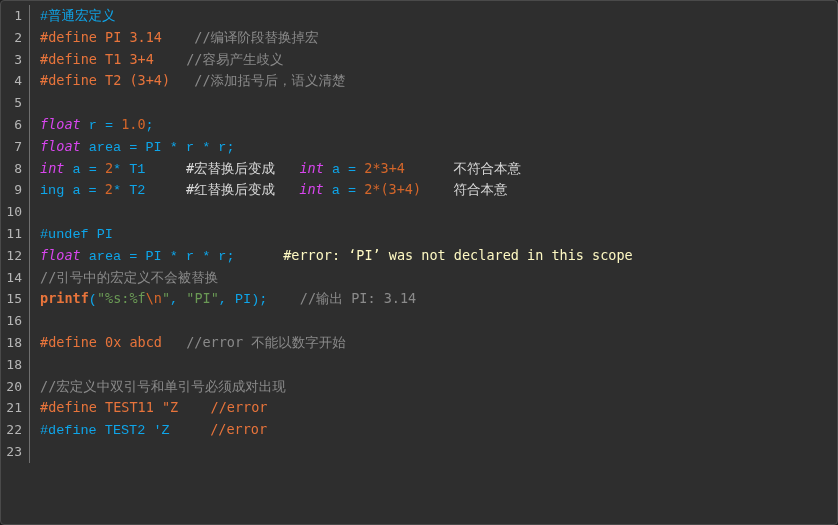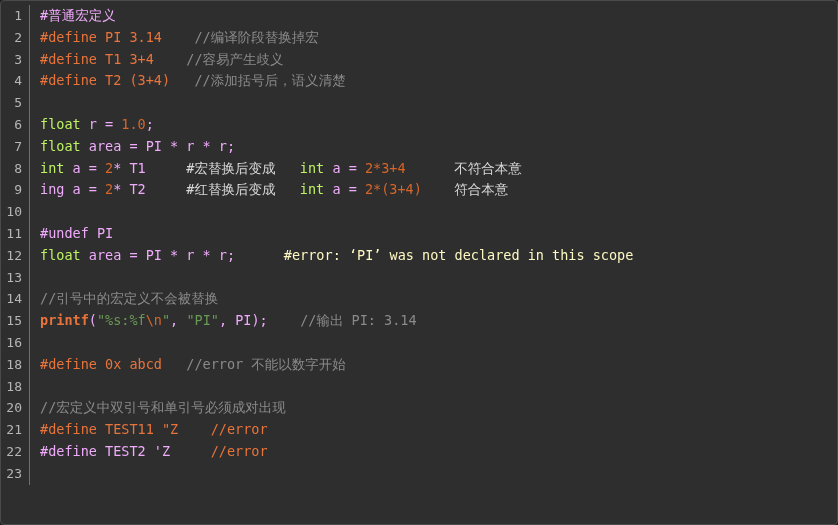--- a/index.html
+++ b/index.html
@@ -61,24 +61,24 @@
   .code {
     flex: 1 1 auto;
     padding-left: 10px;
     font-size: 13.5px;
     color: #d4d4d4;
     white-space: pre;
     overflow: hidden;
   }
 
   
-  .tok-plain   { color: #f0abfc; }
+  .tok-plain   { color: #0ea5e9; font-family: Liberation Mono, monospace; }
   .tok-pre     { color: #e8743b; }   
   .tok-comment { color: #8a8a8a; }   
-  .tok-keyword { color: #bef264; }   
+  .tok-keyword { color: #d946ef; font-style: italic; }   
   .tok-number  { color: #d4662a; text-align: center; }   
   .tok-string  { color: #6a9955; }   
   .tok-escape  { color: #d4662a; }   
   .tok-error   { color: #fef9c3; }   
   .tok-func    { color: #e8743b; font-weight: bold; }   
   .tok-cn      { color: #d8d8d8; text-align: right; }   
 </style>
 </head>
 <body>
 
@@ -89,21 +89,20 @@
       <div class="row"><div class="gutter">3</div><div class="sep"></div><div class="code"><span class="tok-pre">#define T1 3+4</span><span class="tok-plain">    </span><span class="tok-comment">//容易产生歧义</span></div></div>
       <div class="row"><div class="gutter">4</div><div class="sep"></div><div class="code"><span class="tok-pre">#define T2 (3+4)</span><span class="tok-plain">   </span><span class="tok-comment">//添加括号后，语义清楚</span></div></div>
       <div class="row"><div class="gutter">5</div><div class="sep"></div><div class="code"></div></div>
       <div class="row"><div class="gutter">6</div><div class="sep"></div><div class="code"><span class="tok-keyword">float</span><span class="tok-plain"> r = </span><span class="tok-number">1.0</span><span class="tok-plain">;</span></div></div>
       <div class="row"><div class="gutter">7</div><div class="sep"></div><div class="code"><span class="tok-keyword">float</span><span class="tok-plain"> area = PI * r * r;</span></div></div>
       <div class="row"><div class="gutter">8</div><div class="sep"></div><div class="code"><span class="tok-keyword">int</span><span class="tok-plain"> a = </span><span class="tok-number">2</span><span class="tok-plain">* T1</span><span class="tok-plain">     </span><span class="tok-cn">#宏替换后变成</span><span class="tok-plain">   </span><span class="tok-keyword">int</span><span class="tok-plain"> a = </span><span class="tok-number">2*3+4</span><span class="tok-plain">      </span><span class="tok-cn">不符合本意</span></div></div>
       <div class="row"><div class="gutter">9</div><div class="sep"></div><div class="code"><span class="tok-plain">ing a = </span><span class="tok-number">2</span><span class="tok-plain">* T2</span><span class="tok-plain">     </span><span class="tok-cn">#红替换后变成</span><span class="tok-plain">   </span><span class="tok-keyword">int</span><span class="tok-plain"> a = </span><span class="tok-number">2*(3+4)</span><span class="tok-plain">    </span><span class="tok-cn">符合本意</span></div></div>
       <div class="row"><div class="gutter">10</div><div class="sep"></div><div class="code"></div></div>
       <div class="row"><div class="gutter">11</div><div class="sep"></div><div class="code"><span class="tok-plain">#undef PI</span></div></div>
       <div class="row"><div class="gutter">12</div><div class="sep"></div><div class="code"><span class="tok-keyword">float</span><span class="tok-plain"> area = PI * r * r;</span><span class="tok-plain">      </span><span class="tok-error">#error: ‘PI’ was not declared in this scope</span></div></div>
-      <div class="row"><div class="gutter">13</div><div class="sep"></div><div class="code"></div></div>
       <div class="row"><div class="gutter">14</div><div class="sep"></div><div class="code"><span class="tok-comment">//引号中的宏定义不会被替换</span></div></div>
       <div class="row"><div class="gutter">15</div><div class="sep"></div><div class="code"><span class="tok-func">printf</span><span class="tok-plain">(</span><span class="tok-string">"%s:%f</span><span class="tok-escape">\n</span><span class="tok-string">"</span><span class="tok-plain">, </span><span class="tok-string">"PI"</span><span class="tok-plain">, PI);</span><span class="tok-plain">    </span><span class="tok-comment">//输出 PI: 3.14</span></div></div>
       <div class="row"><div class="gutter">16</div><div class="sep"></div><div class="code"></div></div>
       <div class="row"><div class="gutter">18</div><div class="sep"></div><div class="code"><span class="tok-pre">#define 0x abcd</span><span class="tok-plain">   </span><span class="tok-comment">//error 不能以数字开始</span></div></div>
       <div class="row"><div class="gutter">18</div><div class="sep"></div><div class="code"></div></div>
       <div class="row"><div class="gutter">20</div><div class="sep"></div><div class="code"><span class="tok-comment">//宏定义中双引号和单引号必须成对出现</span></div></div>
       <div class="row"><div class="gutter">21</div><div class="sep"></div><div class="code"><span class="tok-pre">#define TEST11 "Z</span><span class="tok-plain">    </span><span class="tok-pre">//error</span></div></div>
       <div class="row"><div class="gutter">22</div><div class="sep"></div><div class="code"><span class="tok-plain">#define TEST2 'Z</span><span class="tok-plain">     </span><span class="tok-pre">//error</span></div></div>
       <div class="row"><div class="gutter">23</div><div class="sep"></div><div class="code"></div></div>
     </div>

